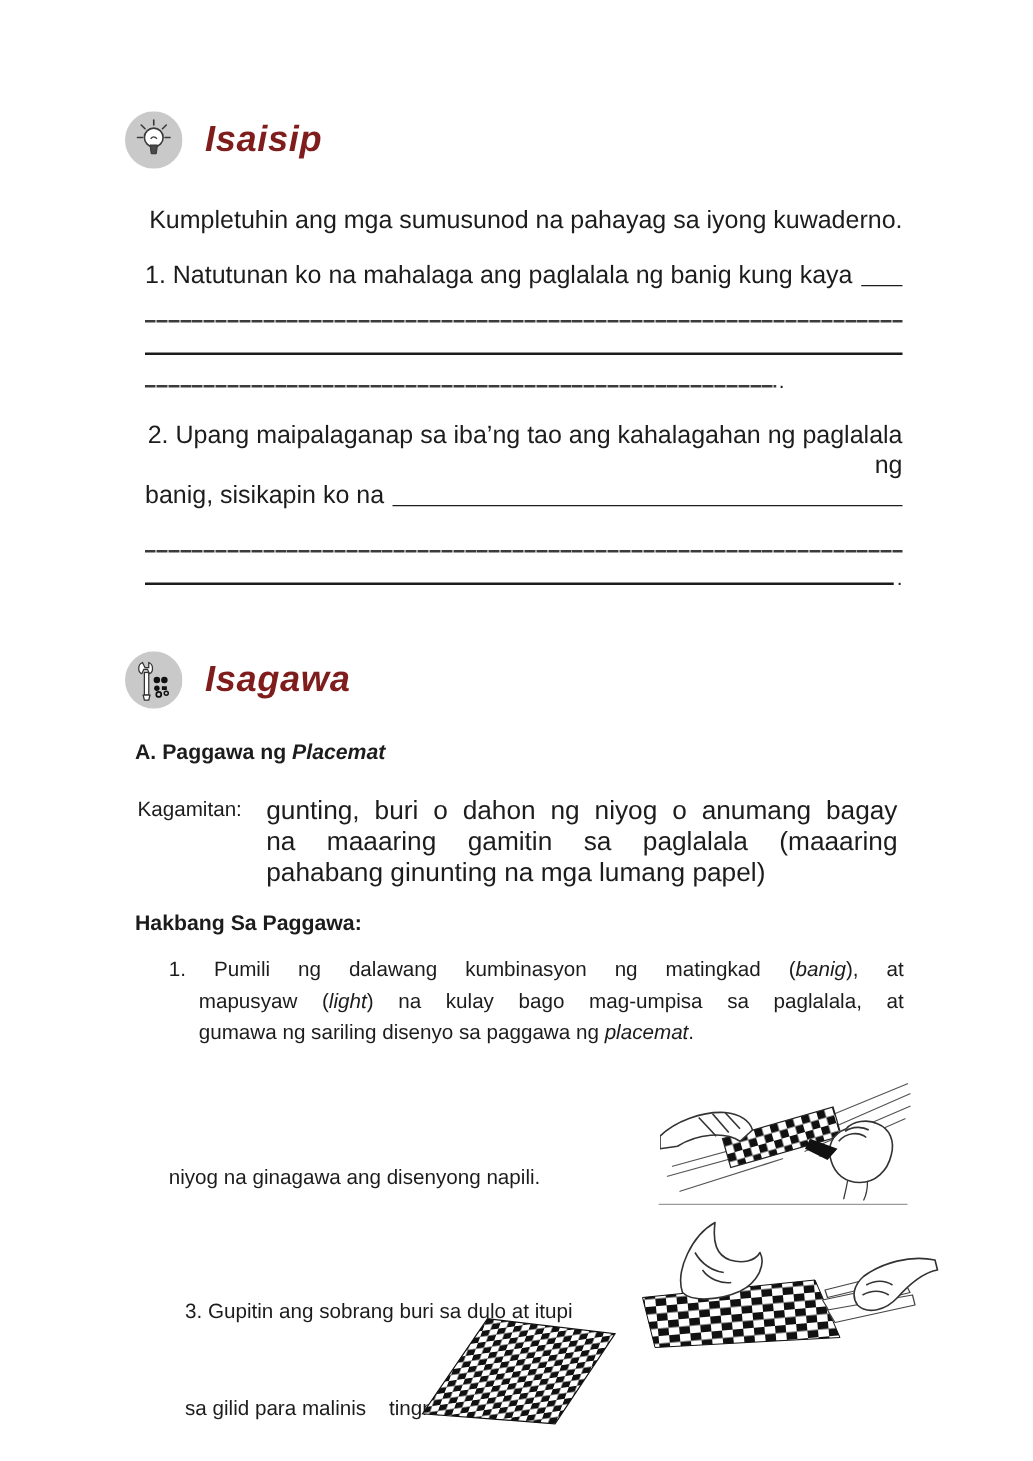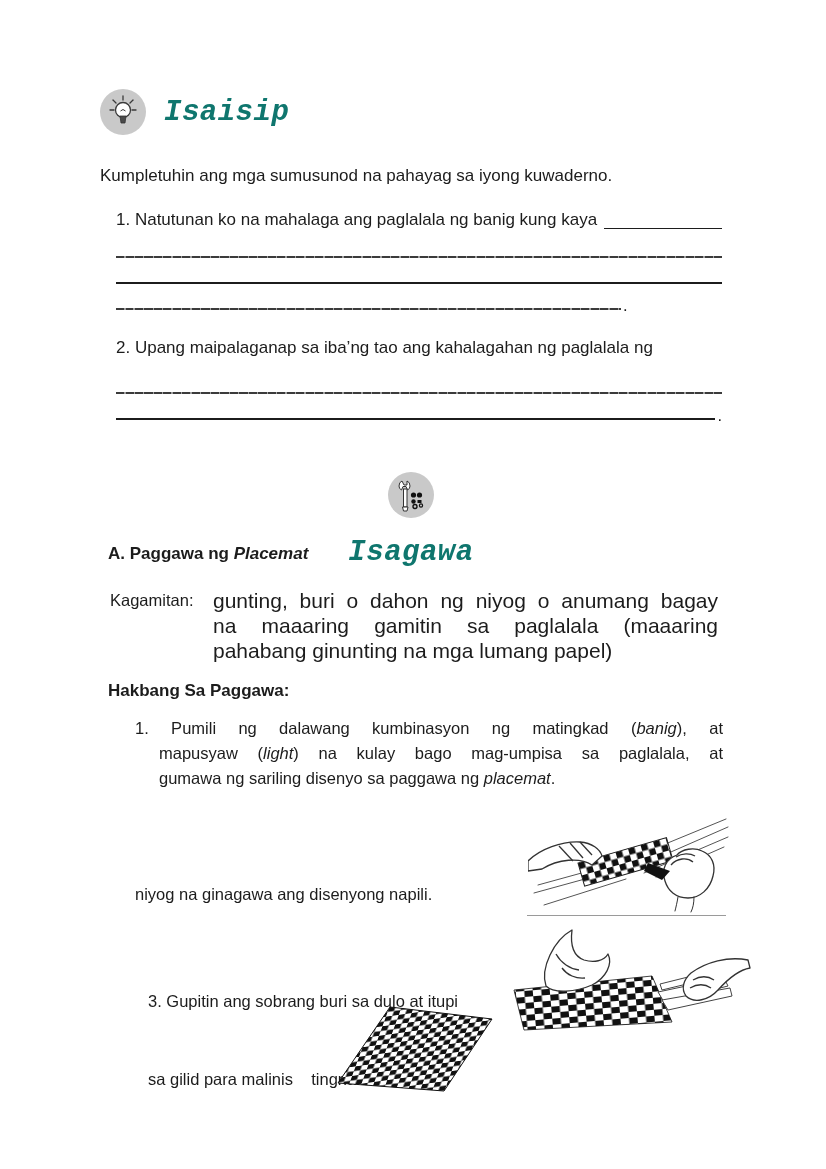--- a/index.html
+++ b/index.html
@@ -8,40 +8,40 @@
     width:826px; height:1169px; background:#ffffff; position:relative;
     margin:0 auto; overflow:hidden;
     font-family:"Liberation Sans", sans-serif; color:#1c1c1c;
   }
   .content { padding:88px 104px 0 100px; }
 
   
   .sec-head { display:flex; align-items:center; gap:18px; height:48px; }
   .sec-icon { width:46px; height:46px; flex:0 0 46px; }
   .sec-title {
-    font-family:Liberation Mono, monospace; font-style:italic; font-weight:700;
-    font-size:29px; color:#0f766e; letter-spacing:0.5px;
+    font-family:Liberation Sans, sans-serif; font-style:italic; font-weight:700;
+    font-size:29px; color:#7f1d1d; letter-spacing:0.5px;
   }
 
-  .body-text { font-size:17px; line-height:24px; }
+  .body-text { font-size:20px; line-height:24px;text-align:right; }
   .intro { margin-top:28px; }
 
   
   .item { margin-top:20px;margin-left:16px; }
   .line-flex { display:flex; align-items:flex-end; }
   .fill-line { flex:1; border-bottom:1.7px solid #1d1d1d; margin:0 0 3px 7px; height:1px; }
   .ans-row { display:flex; align-items:flex-end; margin-top:24px; height:2px; }
   .ans-line { height:2px; width:100%;
     background:repeating-linear-gradient(to right,#3b3b3b 0 8px,#9f9f9f 8px 9.5px); }
   .ans-line.solid { background:#1c1c1c; }
   .ans-line.w82 { width:505px; }
   .ans-line.grow { width:auto; flex:1; }
   .ans-period { font-size:16.5px; line-height:10px; padding-left:2px; }
 
-  .isagawa-head { margin-top:52px;flex-direction:column; }
+  .isagawa-head { margin-top:52px; }
 
   .activity-title { margin:24px 0 0 8px; font-size:17px; font-weight:700; }
   .activity-title .it { font-style:italic; }
 
   .kagamitan { display:flex; margin-top:24px; margin-left:10px; }
   .kag-label { width:103px; flex:0 0 103px; font-size:16.5px; line-height:25px; }
   .kag-text  { width:505px; font-size:21px; line-height:25px; }
   .jl { text-align:justify; text-align-last:justify; }
 
   .hakbang-title { margin:18px 0 0 8px; font-size:17px; font-weight:700; }
@@ -101,20 +101,24 @@
           <div class="ans-line solid"></div>
         </div>
       <div class="ans-row">
         <div class="ans-line w82"></div>
         <span class="ans-period">.</span>
       </div>
     </div>
 
     <div class="item" style="margin-top:26px;">
       <div class="body-text">2. Upang maipalaganap sa iba’ng tao ang kahalagahan ng paglalala ng</div>
+      <div class="line-flex body-text">
+        <span>banig, sisikapin ko na</span>
+        <span class="fill-line"></span>
+      </div>
       <div class="ans-row" style="margin-top:32px;">
           <div class="ans-line"></div>
         </div>
       <div class="ans-row">
         <div class="ans-line solid grow"></div>
         <span class="ans-period">.</span>
       </div>
     </div>
 
     <div class="sec-head isagawa-head">

